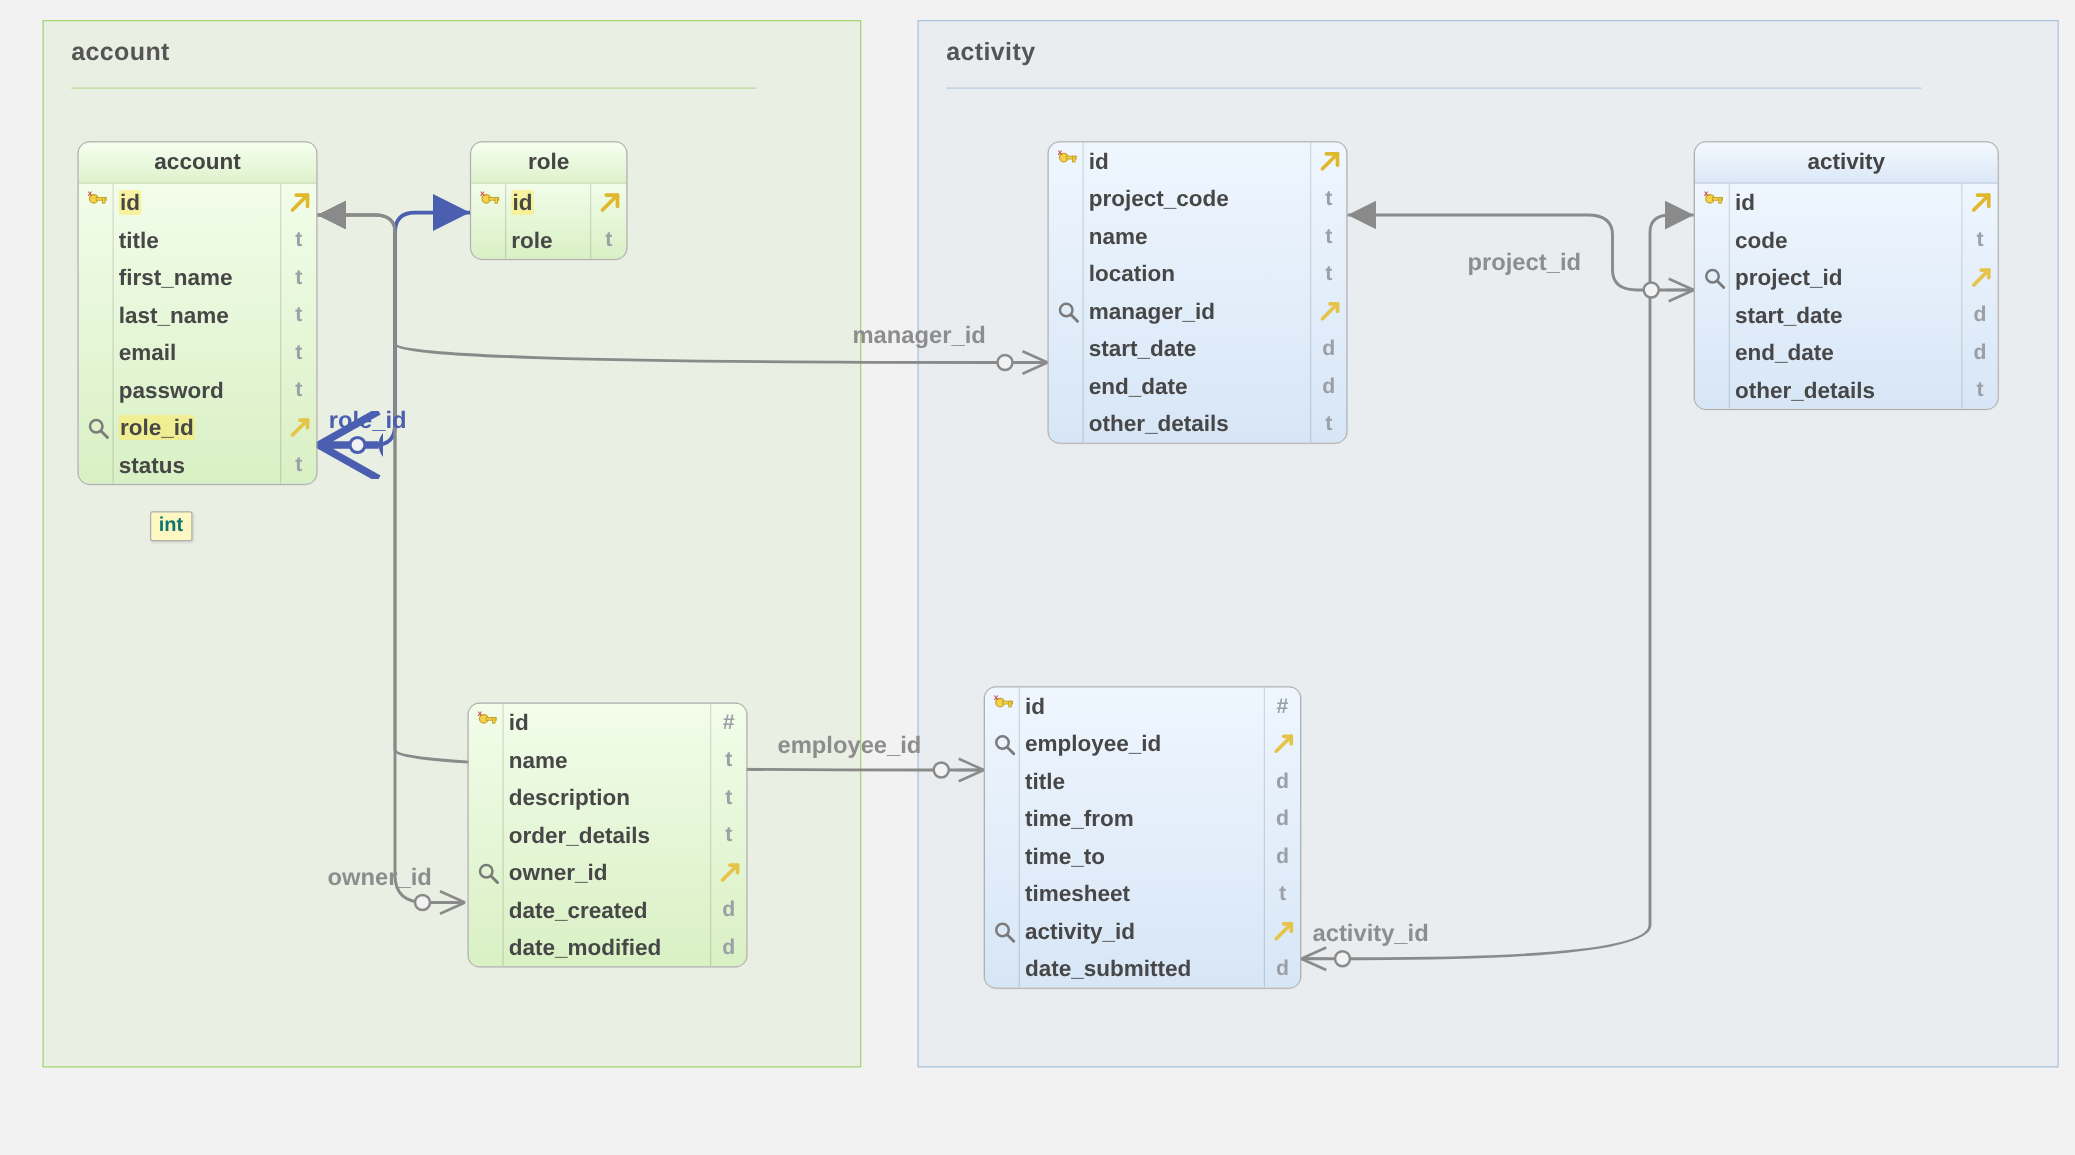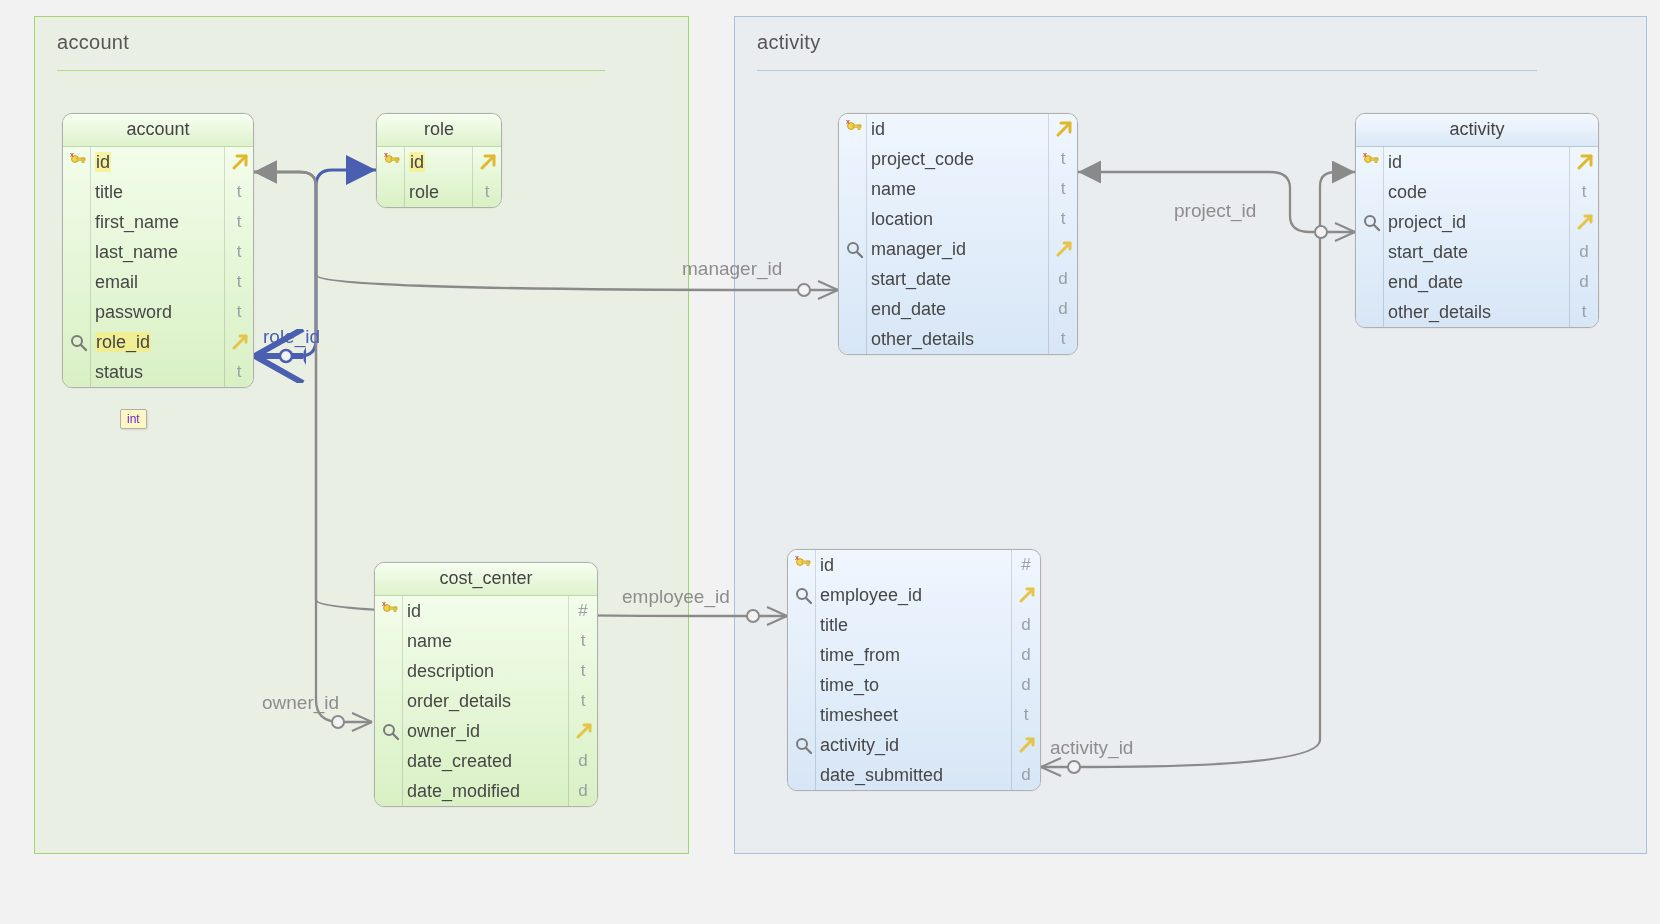--- a/index.html
+++ b/index.html
@@ -6,21 +6,21 @@
   body {
     background: #f2f2f2;
     font-family: "Lucida Grande", "Segoe UI", Verdana, sans-serif;
     font-size: 16px;
     color: #4a4a4a;
     width: 1660px;
     height: 924px;
     position: relative;
     overflow: hidden;
   }
-  .canvas { position: relative; width: 100%; height: 100%; }
+  .canvas { position: relative; width: 100%; height: 100%; font-weight: bold; }
   .group-box {
     position: absolute;
     border: 1px solid;
     padding: 14px 22px 22px 22px;
   }
   .group-box.green { border-color: #a5d56f; background: rgba(165,213,111,0.10); }
   .group-box.blue  { border-color: #aac2db; background: rgba(170,194,219,0.10); }
   .group-title {
     color: #555; font-size: 20px; letter-spacing: 0.3px;
     padding-bottom: 10px;
@@ -65,22 +65,22 @@
     color: #474747;
   }
   .namecol .cell { padding: 0 10px 0 4px; }
   .typecol .cell { color: #9aa0a6; text-align: center; font-size: 17px; }
   .iconcol .cell { text-align: center; position: relative; }
   .highlight { background: rgba(255,234,100,0.55); padding: 0 1px; border-radius: 2px; }
   .tooltip-box {
     position: absolute;
     border: 1px solid #b0b0b0;
     background: #fff7c2;
-    color: #6d28d9;
-    font-size: 12px;
+    color: #0f766e;
+    font-size: 16px;
     padding: 2px 6px;
     border-radius: 2px;
     box-shadow: 1px 1px 2px rgba(0,0,0,0.1);
   }
   svg.connectors { position: absolute; left: 0; top: 0; pointer-events: none; }
   .rel-label {
     position: absolute;
     color: #8d8d8d;
     font-size: 19px;
     background: transparent;
@@ -218,21 +218,20 @@
       <div class="typecol">
           <div class="cell"><svg class="icon-svg">
               <use href="#ico-arrow-in"></use>
             </svg></div>
           <div class="cell">t</div>
         </div>
     </div>
   </div>
 
   <div class="table green" style="left:374px; top:562px; width:224px;">
-    <div class="table-header">cost_center</div>
     <div class="table-body">
       <div class="iconcol col-border-right">
           <div class="cell"><svg class="icon-svg">
               <use href="#ico-key"></use>
             </svg></div>
           <div class="cell"></div>
           <div class="cell"></div>
           <div class="cell"></div>
           <div class="cell"><svg class="icon-svg">
               <use href="#ico-lens"></use>

